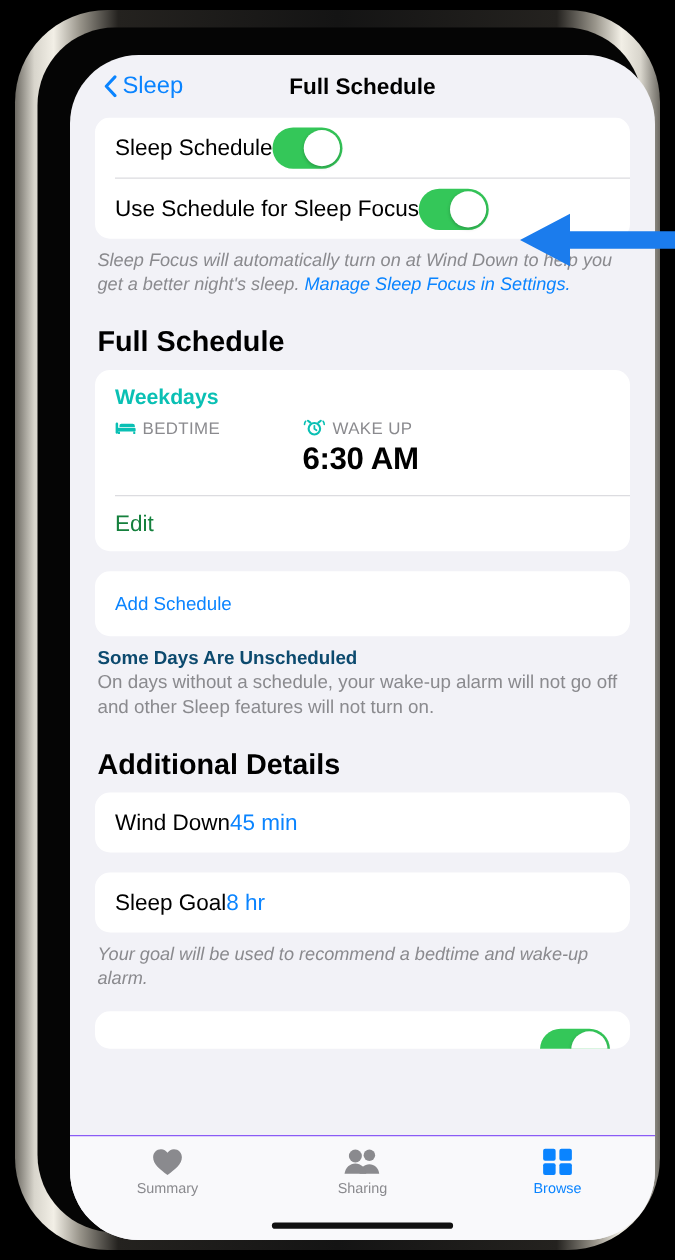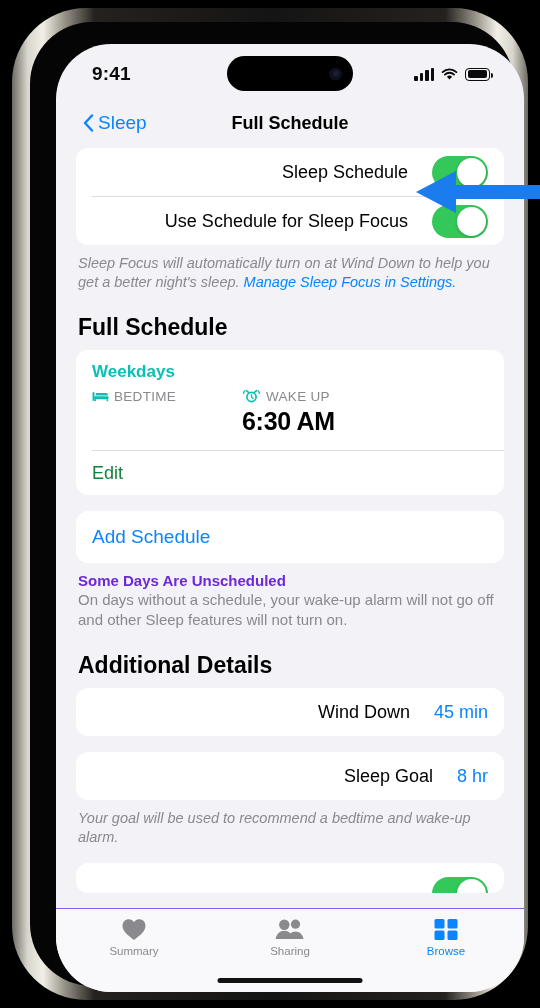--- a/index.html
+++ b/index.html
@@ -63,21 +63,21 @@
   .back { display:flex; align-items:center; gap:4px; color:#0a84ff; font-size:19px; }
   .chev { width:11px; height:18px; }
   .nav-title {
     position:absolute; left:0; right:0; text-align:center;
     font-size:18px; font-weight:bold; color:#000; pointer-events:none;
   }
 
   
   .content { height: 786px; overflow: hidden; position: relative; }
   .card { background:#fff; border-radius:12px; margin: 0 20px; }
-  .row { display:flex; align-items:center; justify-content:flex-end; padding: 0 16px; height: 48px; gap: 24px; }
+  .row { display:flex; align-items:center; justify-content:flex-start; padding: 0 16px; height: 48px; }
   .row-label { font-size:18px; color:#000; }
   .row-value { font-size:18px; color:#0a84ff; }
   .sep { height:1px; background:#dcdce0; margin-left:16px; }
 
   
   .toggle { width:56px; height:33px; border-radius:17px; background:#34c759; position:relative; flex:none; }
   .toggle .knob { position:absolute; top:2px; right:2px; width:29px; height:29px; border-radius:50%;
     background:#fff; box-shadow: 0 1px 3px rgba(0,0,0,.25); }
 
   .footnote { margin: 9px 22px 0; font-size:14.5px; line-height:19px; color:#8a8a8e;font-style:italic; }
@@ -88,23 +88,23 @@
   .sched-top { padding: 12px 16px 14px; }
   .sched-days { font-size:17px; font-weight:bold; color:#0ac0b4; margin-bottom:5px; }
   .sched-cols { display:flex; }
   .sched-col { width: 150px; }
   .sched-head { display:flex; align-items:center; gap:5px; height:18px; }
   .sched-head span { font-size:13.5px; color:#8a8a8e; letter-spacing:.3px; }
   .sched-time { font-size:25px; font-weight:bold; color:#000; margin-top:2px; letter-spacing:-.3px; }
   .edit-row { padding: 0 16px; height:44px; display:flex; align-items:center; }
   .edit-link { font-size:18px; color:#15803d; }
   .add-row { padding: 0 16px; height:52px; display:flex; align-items:center; }
-  .add-link { font-size:19px; color:#0a84ff; }
-
-  .note-title { font-size:15px; font-weight:bold; color:#6d28d9; margin: 9px 22px 1px; }
+  .add-link { font-size:15px; color:#0a84ff; }
+
+  .note-title { font-size:15px; font-weight:bold; color:#0c4a6e; margin: 9px 22px 1px; }
   .note-body { font-size:15px; line-height:20px; color:#8a8a8e; margin: 0 22px; }
 
   .clip-card { margin: 16px 20px 0; background:#fff; border-radius:12px; height:30px; position:relative; overflow:hidden;}
   .clip-card .toggle { position:absolute; right:16px; top:14px; }
 
   
   .tabbar {
     position:absolute; left:0; right:0; bottom:0; height:84px;
     background:#f9f9fbee; border-top:1px solid #8b5cf6;
     display:flex; align-items:flex-start; padding-top:9px;
@@ -119,42 +119,20 @@
   .arrow { position:absolute; left:404px; top:163px; width:136px; height:58px; }
 </style>
 </head>
 <body>
 
 <div id="stage">
   <div class="frame-outer">
     <div class="frame-inner">
       <div class="screen">
 
-        <div class="statusbar">
-          <div class="status-time">9:41</div>
-          <div class="status-right">
-            <span class="bars">
-                <i></i>
-                <i></i>
-                <i></i>
-                <i></i>
-              </span>
-            <svg class="wifi" viewBox="0 0 17 13">
-              <path d="M8.5 11.6 5.9 8.8a3.8 3.8 0 0 1 5.2 0z" fill="#0b0b0b"></path>
-              <path d="M3.9 6.6a6.7 6.7 0 0 1 9.2 0" stroke="#0b0b0b" stroke-width="1.8" fill="none" stroke-linecap="round"></path>
-              <path d="M1.6 4.1a10 10 0 0 1 13.8 0" stroke="#0b0b0b" stroke-width="1.8" fill="none" stroke-linecap="round"></path>
-            </svg>
-            <span class="batt">
-                <i></i>
-              </span>
-          </div>
-          <div class="island">
-              <span class="lens"></span>
-            </div>
-        </div>
 
         <div class="navbar">
           <div class="back">
             <svg class="chev" viewBox="0 0 11 18">
               <path d="M9 1.5 2 9l7 7.5" stroke="#0a84ff" stroke-width="2.4" fill="none" stroke-linecap="round" stroke-linejoin="round"></path>
             </svg>
             <span>Sleep</span>
           </div>
           <div class="nav-title">Full Schedule</div>
         </div>

